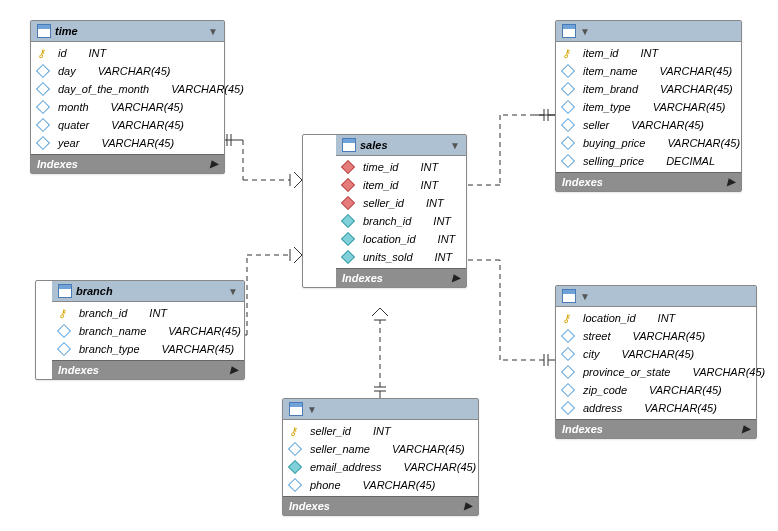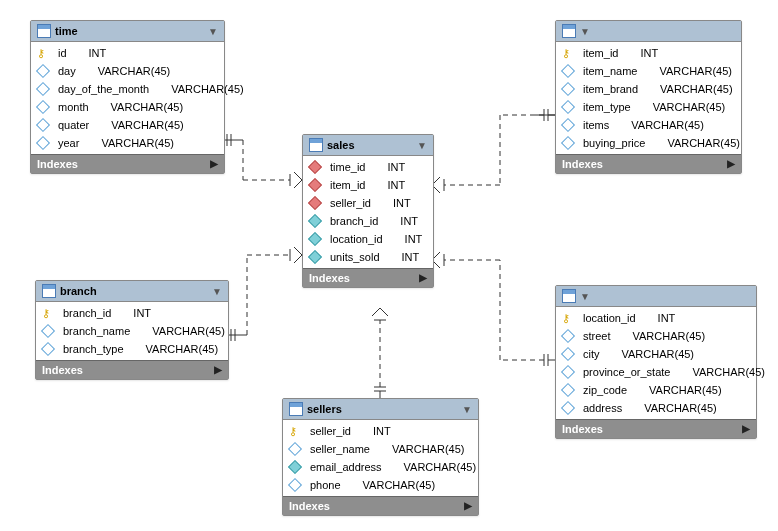--- a/index.html
+++ b/index.html
@@ -13,20 +13,21 @@
     position: relative;
     overflow: hidden;
   }
   .canvas { position: relative; width: 778px; height: 531px; }
   .table-box {
     position: absolute;
     background: #fff;
     border: 1px solid #888;
     border-radius: 2px;
     box-shadow: 0 1px 2px rgba(0,0,0,0.1);
+    font-style: italic;
   }
   .tbl-header {
     background: #aec1d3;
     border-bottom: 1px solid #888;
     padding: 3px 6px;
     font-weight: bold;
     color: #000;
     display: flex;
     align-items: center;
     gap: 4px;
@@ -230,37 +231,43 @@
           <span>VARCHAR(45)</span>
         </div>
         <div class="col-row">
           <span class="col-icon"><span class="dia-open"></span></span>
           <span>item_type</span>
           <span> </span>
           <span>VARCHAR(45)</span>
         </div>
         <div class="col-row">
           <span class="col-icon"><span class="dia-open"></span></span>
-          <span>items</span>
+          <span>seller</span>
           <span> </span>
           <span>VARCHAR(45)</span>
         </div>
         <div class="col-row">
           <span class="col-icon"><span class="dia-open"></span></span>
           <span>buying_price</span>
           <span> </span>
           <span>VARCHAR(45)</span>
         </div>
-      </div>
-      <div class="indexes">
-        <span>Indexes</span>
-        <span class="arrow">▶</span>
-      </div>
-    </div>
-    <div class="table-box" style="left: 302px; top: 134px; width: 130px;">
+        <div class="col-row">
+          <span class="col-icon"><span class="dia-open"></span></span>
+          <span>selling_price</span>
+          <span> </span>
+          <span>DECIMAL</span>
+        </div>
+      </div>
+      <div class="indexes">
+        <span>Indexes</span>
+        <span class="arrow">▶</span>
+      </div>
+    </div>
+    <div class="table-box" style="left: 302px; top: 134px; width: 130px; padding-left: 33px;">
       <div class="tbl-header">
         <span class="tbl-icon"></span>
         <span class="title">sales</span>
         <span class="tri">▼</span>
       </div>
       <div class="cols">
         <div class="col-row">
           <span class="col-icon"><span class="dia-red"></span></span>
           <span>time_id</span>
           <span> </span>
@@ -295,21 +302,21 @@
           <span>units_sold</span>
           <span> </span>
           <span>INT</span>
         </div>
       </div>
       <div class="indexes">
         <span>Indexes</span>
         <span class="arrow">▶</span>
       </div>
     </div>
-    <div class="table-box" style="left: 35px; top: 280px; width: 192px;">
+    <div class="table-box" style="left: 35px; top: 280px; width: 192px; padding-left: 16px;">
       <div class="tbl-header">
         <span class="tbl-icon"></span>
         <span class="title">branch</span>
         <span class="tri">▼</span>
       </div>
       <div class="cols">
         <div class="col-row">
           <span class="col-icon key-icon"></span>
           <span>branch_id</span>
           <span> </span>
@@ -329,21 +336,20 @@
         </div>
       </div>
       <div class="indexes">
         <span>Indexes</span>
         <span class="arrow">▶</span>
       </div>
     </div>
     <div class="table-box" style="left: 282px; top: 398px; width: 195px;">
       <div class="tbl-header">
         <span class="tbl-icon"></span>
-        <span class="title">sellers</span>
         <span class="tri">▼</span>
       </div>
       <div class="cols">
         <div class="col-row">
           <span class="col-icon key-icon"></span>
           <span>seller_id</span>
           <span> </span>
           <span>INT</span>
         </div>
         <div class="col-row">

